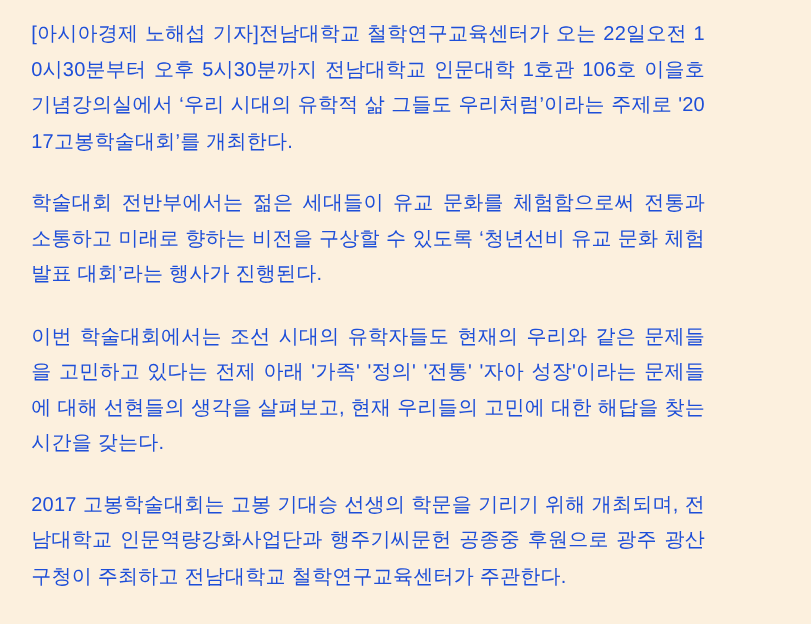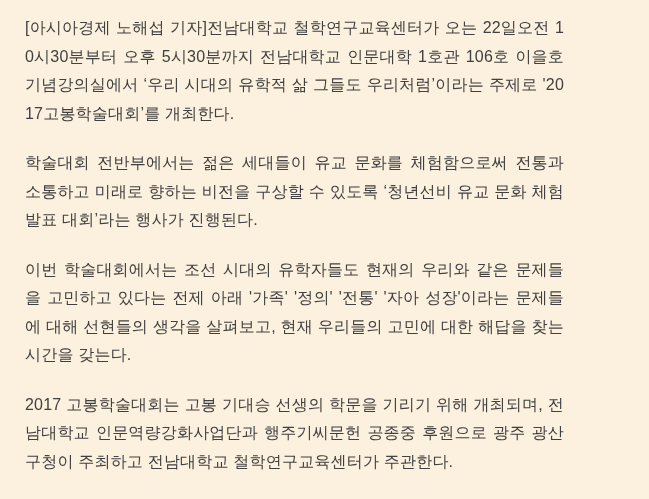--- a/index.html
+++ b/index.html
@@ -11,21 +11,21 @@
     height: 499px;
     overflow: hidden;
     background: #fcf0de;
     font-family: "Liberation Sans", "DejaVu Sans", sans-serif;
   }
   .article-body {
     box-sizing: border-box;
     width: 599px;
     height: 499px;
     padding: 14px 35px 0 25px;
-    color: #404040;
+    color: #1d4ed8;
     font-size: 16px;
     line-height: 28.5px;
     letter-spacing: 0.2px;
     text-align: justify;
     text-justify: inter-character;
     word-break: break-all;
     overflow: hidden;
   }
   .article-body p {
     margin: 0 0 21px 0;

